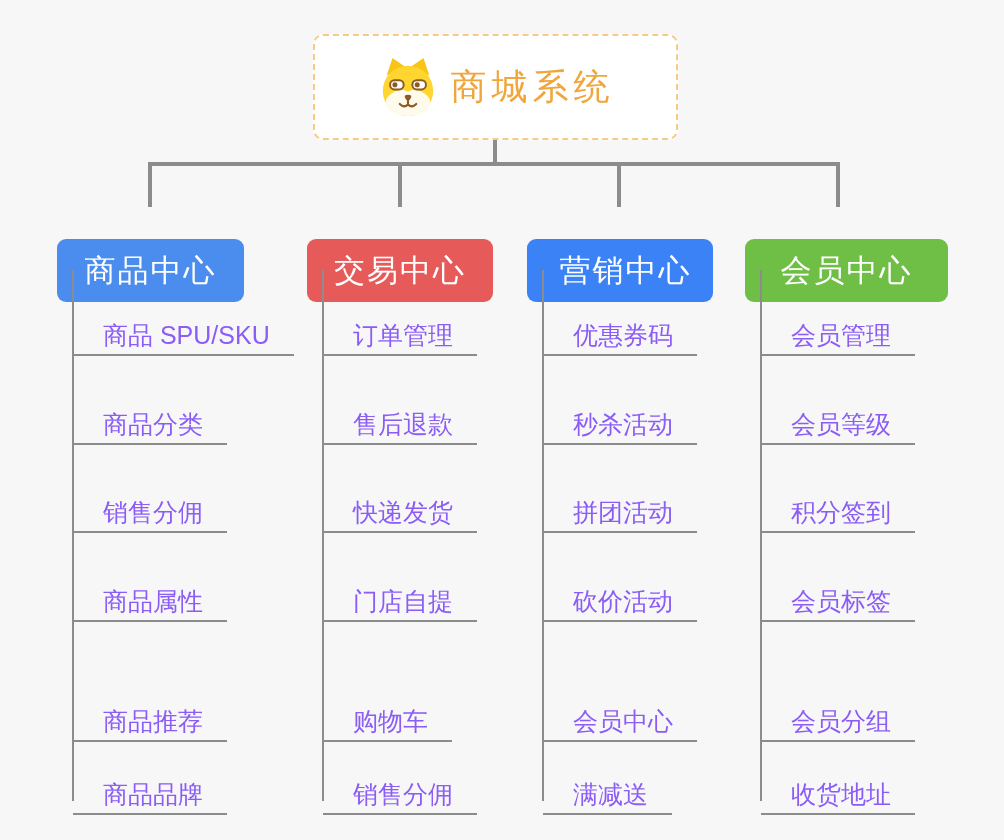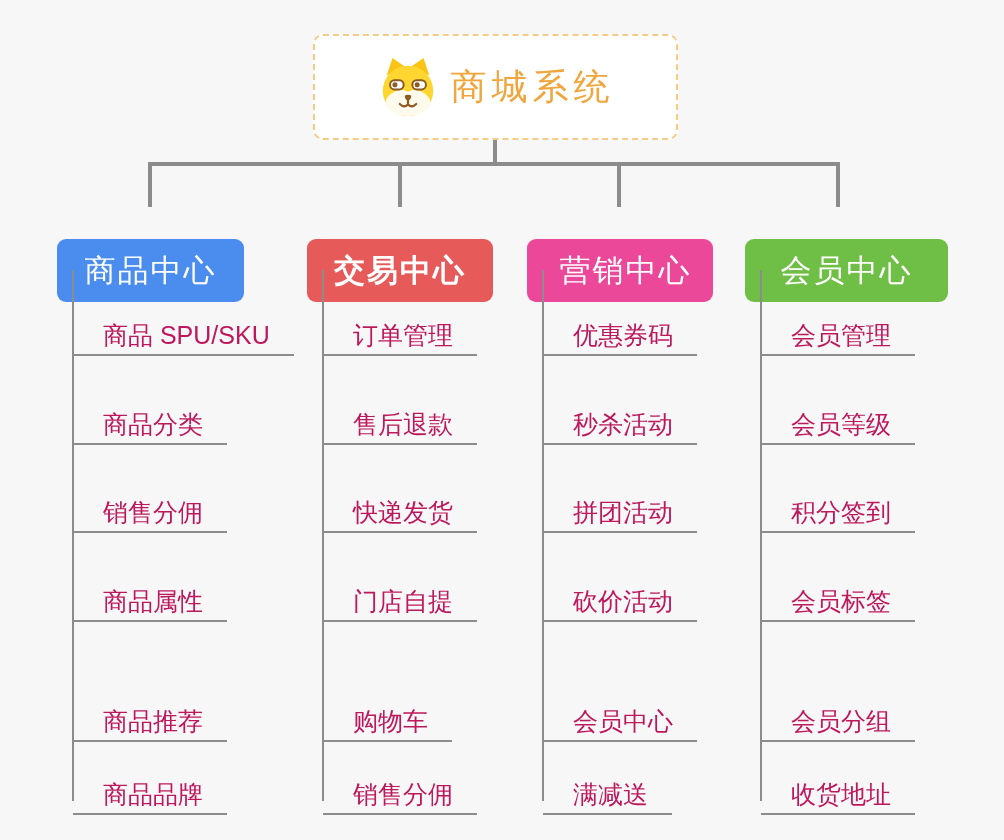--- a/index.html
+++ b/index.html
@@ -32,21 +32,21 @@
   .bh1{left:307px;width:186px;}
   .bh2{left:527px;width:186px;}
   .bh3{left:745px;width:203px;font-family:Liberation Mono, monospace;}
 
   
   .branch-col{position:absolute;top:270px;width:0;}
   .bc0{left:73px;} .bc1{left:323px;} .bc2{left:543px;} .bc3{left:761px;}
   .trunk{position:absolute;left:-1px;top:0;width:2px;height:531px;background:#8C8C8C;}
   .leaf{
     position:absolute;left:0;white-space:nowrap;
-    font-size:25px;line-height:30px;color:#be185d;
+    font-size:25px;line-height:30px;color:#8b5cf6;
     padding:0 24px 4px 30px;
     border-bottom:2px solid #8C8C8C;
   }
   .leaf:nth-child(2){top:50px;}
   .leaf:nth-child(3){top:139px;}
   .leaf:nth-child(4){top:227px;}
   .leaf:nth-child(5){top:316px;}
   .leaf:nth-child(6){top:404px;margin-top:32px;}
   .leaf:nth-child(7){top:493px;margin-top:16px;}
 </style>
@@ -75,22 +75,22 @@
       <rect x="36.5" y="25" width="14" height="9.5" rx="4.5" fill="#FFFFFF" stroke="#8A5B22" stroke-width="2"></rect>
       <circle cx="18.5" cy="29.8" r="2.6" fill="#8A5B22"></circle>
       <circle cx="41.5" cy="29.8" r="2.6" fill="#8A5B22"></circle>
       <path d="M28.5,41 Q32,39.2 35.5,41 Q34.8,45.6 32,46.2 Q29.2,45.6 28.5,41 Z" fill="#8A5B22"></path>
       <path d="M32,46 L32,50 M23.5,49.5 Q28,54 32,50 Q36,54 40.5,49.5" stroke="#8A5B22" stroke-width="2.2" fill="none" stroke-linecap="round"></path>
     </svg>
     <span class="root-title" style="color: rgb(240, 166, 60);">商城系统</span>
   </div>
 
   <div class="branch-header bh0" style="background-color: rgb(75, 141, 238);">商品中心</div>
-  <div class="branch-header bh1" style="background-color: rgb(230, 90, 90); font-weight: bold;">交易中心</div>
-  <div class="branch-header bh2" style="background-color: #ec4899; padding-left: 11px;">营销中心</div>
+  <div class="branch-header bh1" style="background-color: rgb(230, 90, 90);">交易中心</div>
+  <div class="branch-header bh2" style="background-color: #3b82f6; padding-left: 11px;">营销中心</div>
   <div class="branch-header bh3" style="background-color: rgb(111, 190, 69);">会员中心</div>
 
   <div class="branch-col bc0">
     <div class="trunk" style="background-color: rgb(140, 140, 140);"></div>
     <div class="leaf">商品 SPU/SKU</div>
     <div class="leaf">商品分类</div>
     <div class="leaf">销售分佣</div>
     <div class="leaf">商品属性</div>
     <div class="leaf">商品推荐</div>
     <div class="leaf">商品品牌</div>

